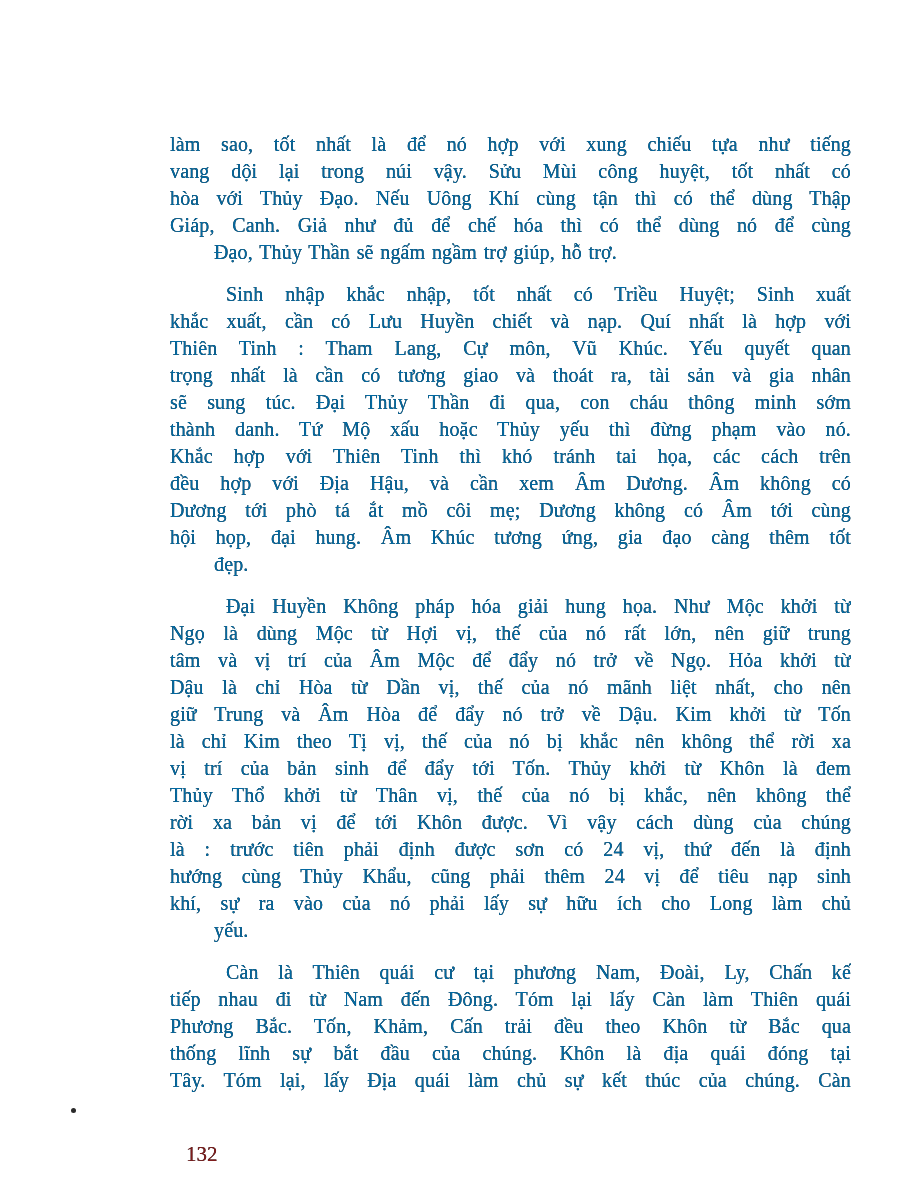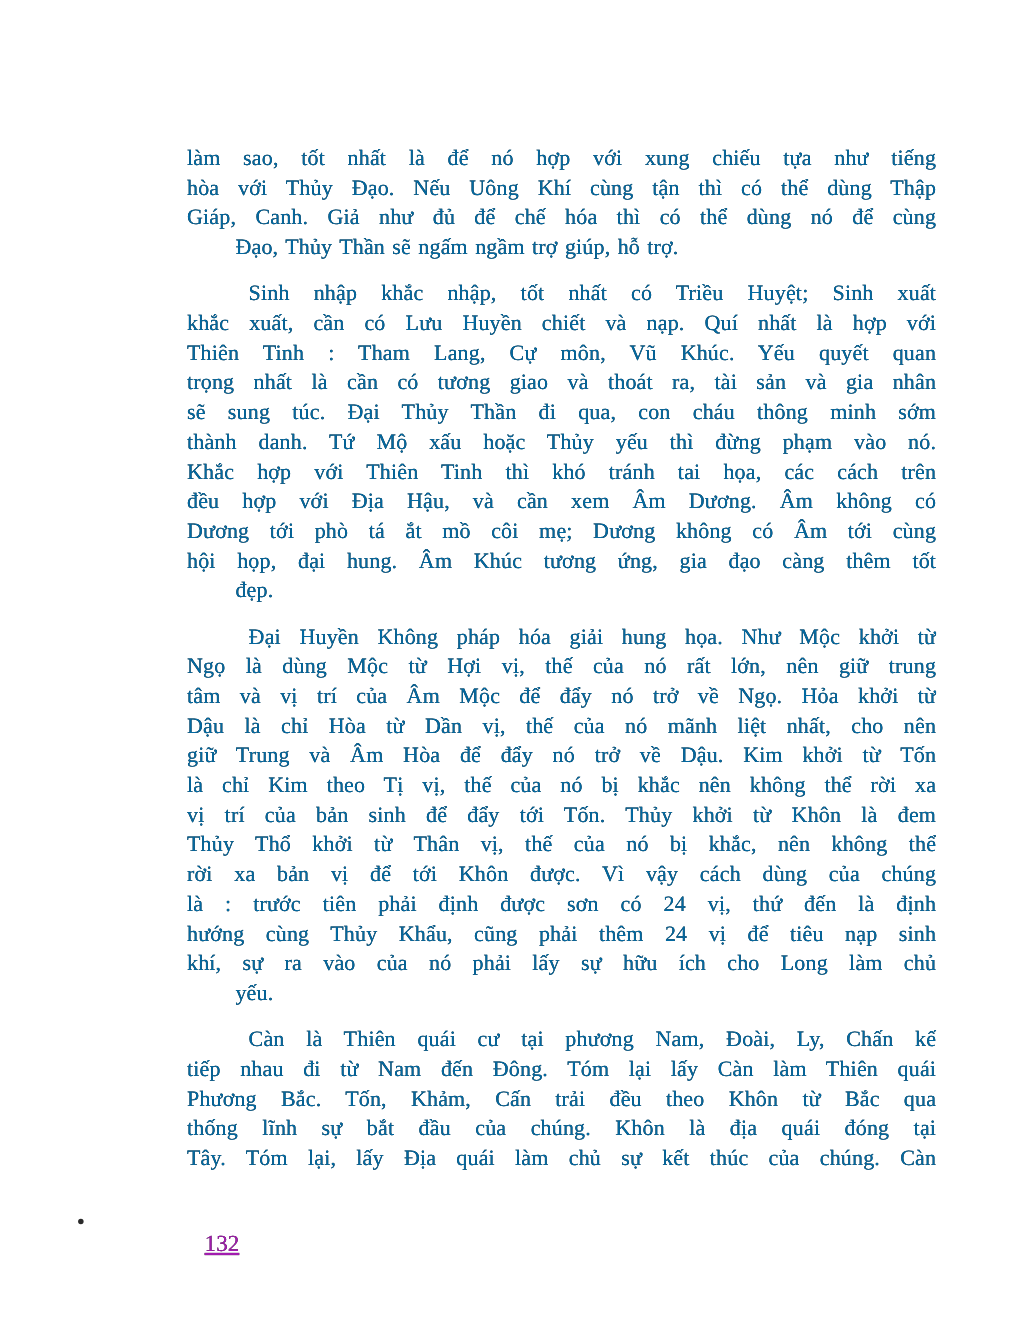--- a/index.html
+++ b/index.html
@@ -38,43 +38,43 @@
     text-align-last: justify;
     word-spacing: 1.5px;
     white-space: normal;
     overflow: hidden;
   }
   .line.indent { padding-left: 56px; }
   .line.last-left { text-align-last: left; margin-left: 44px; }
   .page-number {
     position: absolute;
     left: 186px;
-    top: 1118px;
+    top: 1142px;
     font-size: 21px;
-    color: #a21caf;
+    color: #7f1d1d;
     text-shadow: 0 0 0.45px #141414;
-    text-decoration: underline;
   }
   .stray-mark {
     position: absolute;
     left: 71px;
     top: 1108px;
     width: 5px;
     height: 5px;
     border-radius: 50%;
     background: #2a2a2a;
   }
 </style>
 </head>
 <body>
 
 <div class="page">
   <div class="text-block">
       <div class="para">
         <div class="line">làm sao, tốt nhất là để nó hợp với xung chiếu tựa như tiếng</div>
+        <div class="line">vang dội lại trong núi vậy. Sửu Mùi công huyệt, tốt nhất có</div>
         <div class="line">hòa với Thủy Đạo. Nếu Uông Khí cùng tận thì có thể dùng Thập</div>
         <div class="line">Giáp, Canh. Giả như đủ để chế hóa thì có thể dùng nó để cùng</div>
         <div class="line last-left">Đạo, Thủy Thần sẽ ngấm ngầm trợ giúp, hỗ trợ.</div>
       </div>
       <div class="para">
         <div class="line indent">Sinh nhập khắc nhập, tốt nhất có Triều Huyệt; Sinh xuất</div>
         <div class="line">khắc xuất, cần có Lưu Huyền chiết và nạp. Quí nhất là hợp với</div>
         <div class="line">Thiên Tinh : Tham Lang, Cự môn, Vũ Khúc. Yếu quyết quan</div>
         <div class="line">trọng nhất là cần có tương giao và thoát ra, tài sản và gia nhân</div>
         <div class="line">sẽ sung túc. Đại Thủy Thần đi qua, con cháu thông minh sớm</div>

